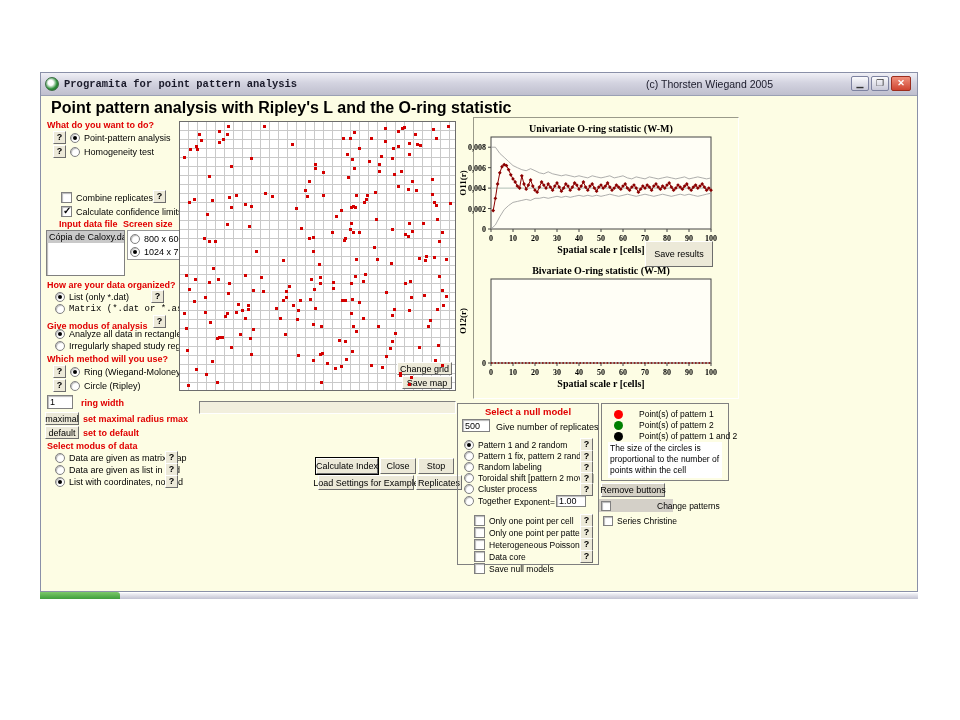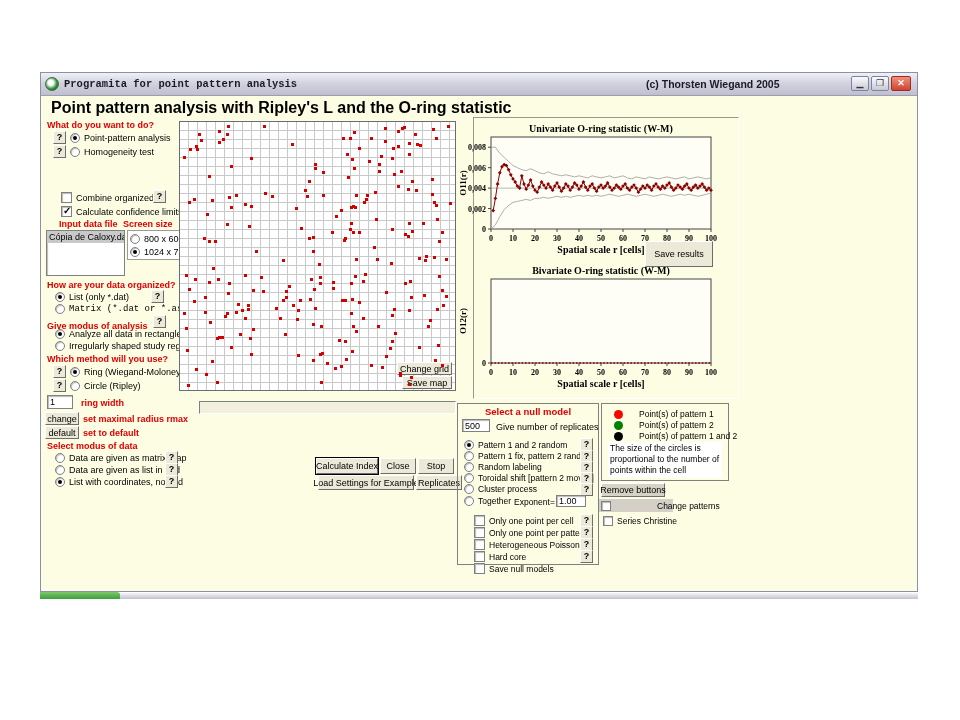--- a/index.html
+++ b/index.html
@@ -8,21 +8,21 @@
   .window{position:absolute;left:40px;top:72px;width:878px;height:520px;
           background:#fdfde4;border:1px solid #8a90a8;box-sizing:border-box;}
   
   .titlebar{position:absolute;left:0;top:0;right:0;height:22px;
             background:linear-gradient(#f0f0f6,#d3d3e0 45%,#bfbfce);
             border-bottom:1px solid #9aa0b4;display:flex;align-items:center;}
   .appicon{width:14px;height:14px;margin:0 5px 0 4px;border-radius:50%;
            background:radial-gradient(circle at 40% 40%,#ffffff 0 25%,#2e8f3a 60%,#1c5c26);
            border:1px solid #3c6e44;box-sizing:border-box;}
   .wtitle{font-weight:bold;font-size:10.5px;color:#1a1a2a;font-family:Liberation Mono, monospace;}
-  .wcopy{position:absolute;left:605px;font-weight:bold;font-size:10.5px;color:#1a1a2a;}
+  .wcopy{position:absolute;left:605px;font-weight:normal;font-size:10.5px;color:#1a1a2a;}
   .winbtn{position:absolute;top:3px;height:15px;border:1px solid #7d82a0;border-radius:2px;
           background:linear-gradient(#fbfbfd,#c9c9d8);font-size:9px;line-height:13px;
           text-align:center;color:#333;box-sizing:border-box;}
   .btn-min{right:48px;width:18px;} .btn-min::before{content:"▁";}
   .btn-restore{right:28px;width:18px;} .btn-restore::before{content:"❐";}
   .btn-close{right:6px;width:20px;background:linear-gradient(#f0907c,#cf4430);color:#fff;
              border-color:#9c2d1e;font-weight:bold;} .btn-close::before{content:"✕";}
   
   .heading{position:absolute;left:10px;top:26px;font-size:16px;font-weight:bold;color:#000;}
   
@@ -96,21 +96,21 @@
     <span class="lbl">Point-pattern analysis</span>
   </div>
   <div class="row" style="left:12px;top:72px;">
     <div class="qbtn">?</div>
     <div class="radio"></div>
     <span class="lbl">Homogeneity test</span>
   </div>
 
   <div class="row" style="left:20px;top:119px;">
     <div class="cb"></div>
-    <span class="lbl">Combine organized</span>
+    <span class="lbl">Combine replicates</span>
   </div>
   <div class="qbtn abs" style="left:112px;top:117px;">?</div>
   <div class="row" style="left:20px;top:133px;">
     <div class="cb on"></div>
     <span class="lbl">Calculate confidence limits</span>
   </div>
 
   <div class="red abs" style="left:18px;top:146px;">Input data file</div>
   <div class="red abs" style="left:82px;top:146px;">Screen size</div>
 
@@ -157,21 +157,21 @@
     <span class="lbl">Ring (Wiegand-Moloney)</span>
   </div>
   <div class="row" style="left:12px;top:306px;">
     <div class="qbtn">?</div>
     <div class="radio"></div>
     <span class="lbl">Circle (Ripley)</span>
   </div>
 
   <input class="field abs" style="left: 6px; top: 322px; width: 26px; height: 14px;" value="1">
   <div class="red abs" style="left:40px;top:325px;">ring width</div>
-  <div class="btn abs" style="left:4px;top:339px;width:34px;height:13px;">change</div>
+  <div class="btn abs" style="left:4px;top:339px;width:34px;height:13px;">maximal</div>
   <div class="red abs" style="left:42px;top:341px;">set maximal radius rmax</div>
   <div class="btn abs" style="left:4px;top:353px;width:34px;height:13px;">default</div>
   <div class="red abs" style="left:42px;top:355px;">set to default</div>
 
   <div class="red abs" style="left:6px;top:368px;">Select modus of data</div>
   <div class="row" style="left:14px;top:380px;">
     <div class="radio"></div>
     <span class="lbl">Data are given as matrix map</span>
   </div>
   <div class="qbtn abs" style="left:124px;top:378px;">?</div>
@@ -660,21 +660,21 @@
         <span class="lbl" style="font-size:8.5px;">Only one point per pattern</span>
       </div>
     <div class="qbtn" style="position:absolute;left:122px;top:122px;">?</div>
     <div class="row" style="left:16px;top:135px;">
         <div class="cb"></div>
         <span class="lbl" style="font-size:8.5px;">Heterogeneous Poisson</span>
       </div>
     <div class="qbtn" style="position:absolute;left:122px;top:134px;">?</div>
     <div class="row" style="left:16px;top:147px;">
         <div class="cb"></div>
-        <span class="lbl" style="font-size:8.5px;">Hard core</span>
+        <span class="lbl" style="font-size:8.5px;">Data core</span>
       </div>
     <div class="qbtn" style="position:absolute;left:122px;top:146px;">?</div>
     <div class="row" style="left:16px;top:149px;margin-top:10px;">
         <div class="cb"></div>
         <span class="lbl" style="font-size:8.5px;">Save null models</span>
       </div>
   </div>
 
   <div class="legendpanel">
     <div class="row" style="left:12px;top:5px;">

